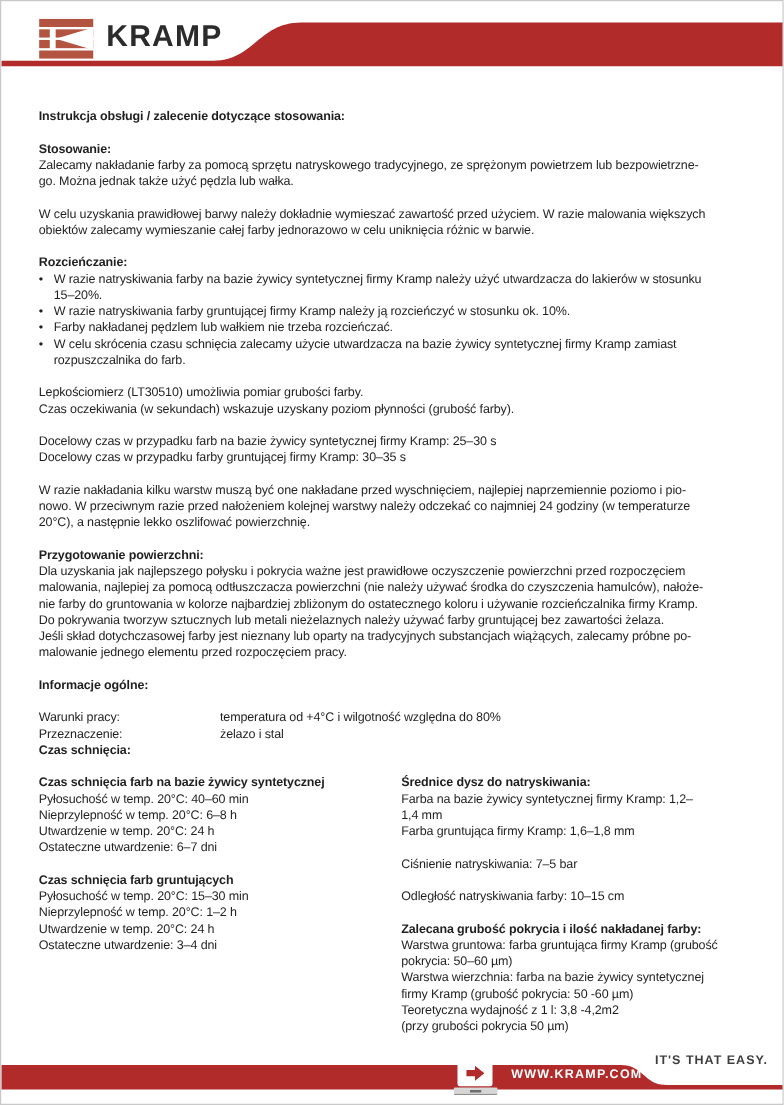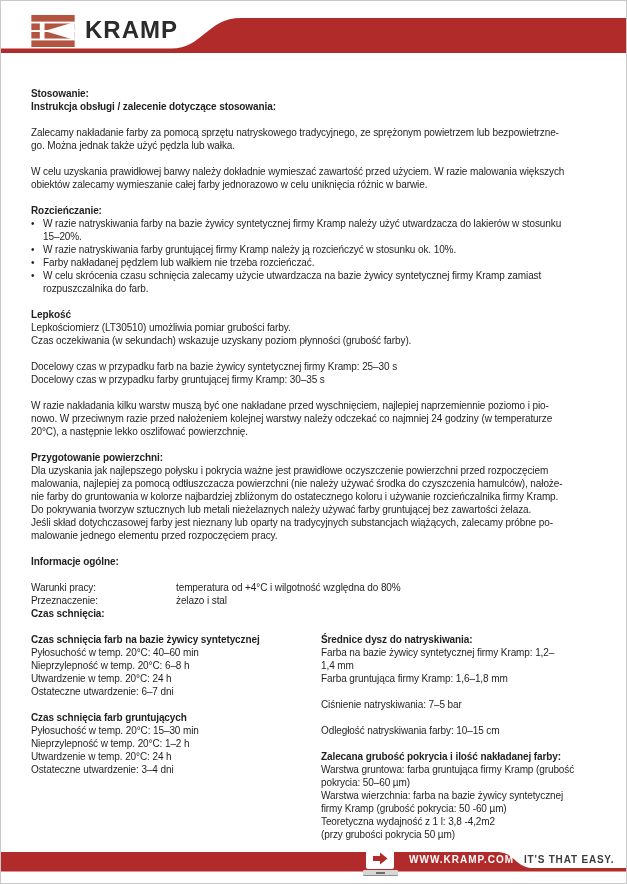--- a/index.html
+++ b/index.html
@@ -49,21 +49,21 @@
   }
   .laptop .base-dash {
     position:absolute; left:13px; top:25px; width:9px; height:2px; background:#6d6d6d;
   }
   .footer-url {
     position:absolute; left:408px; top:11px;
     color:#ffffff; font-size:10px; font-weight:bold; letter-spacing:1px;
     font-family:"Liberation Sans", sans-serif;
   }
   .footer-tagline {
-    position:absolute; left:523px; top:11px;
+    position:absolute; left:523px; top:0;
     color:#3d3d3d; font-size:10px; font-weight:bold; letter-spacing:0.8px;
     font-family:"Liberation Sans", sans-serif;
   }
 </style>
 </head>
 <body>
 
 <div class="page">
 
   <div class="header">
@@ -78,23 +78,23 @@
         <rect x="0" y="27" width="46" height="7"></rect>
       </g>
       <rect x="9" y="8" width="5" height="18" fill="#ffffff"></rect>
       <polygon points="14,17 46,7.5 46,26.5" fill="#ffffff"></polygon>
     </svg>
     <div class="brand">KRAMP</div>
   </div>
 
   <div class="content">
 
+    <div class="h mb">Instrukcja obsługi / zalecenie dotyczące stosowania:</div>
+
     <div class="h">Stosowanie:</div>
-
-    <div class="h mb">Instrukcja obsługi / zalecenie dotyczące stosowania:</div>
     <div class="pre mb">Zalecamy nakładanie farby za pomocą sprzętu natryskowego tradycyjnego, ze sprężonym powietrzem lub bezpowietrzne-
 go. Można jednak także użyć pędzla lub wałka.</div>
     <div class="pre mb">W celu uzyskania prawidłowej barwy należy dokładnie wymieszać zawartość przed użyciem. W razie malowania większych
 obiektów zalecamy wymieszanie całej farby jednorazowo w celu uniknięcia różnic w barwie.</div>
 
     <div class="h">Rozcieńczanie:</div>
     <div class="bullets">
       <div class="bullet-row">
         <span class="bullet-glyph">•</span>
         <span class="pre">W razie natryskiwania farby na bazie żywicy syntetycznej firmy Kramp należy użyć utwardzacza do lakierów w stosunku
@@ -108,21 +108,20 @@
         <span class="bullet-glyph">•</span>
         <span class="pre">Farby nakładanej pędzlem lub wałkiem nie trzeba rozcieńczać.</span>
       </div>
       <div class="bullet-row">
         <span class="bullet-glyph">•</span>
         <span class="pre">W celu skrócenia czasu schnięcia zalecamy użycie utwardzacza na bazie żywicy syntetycznej firmy Kramp zamiast
 rozpuszczalnika do farb.</span>
       </div>
     </div>
 
-    <div class="h">Lepkość</div>
     <div class="pre mb">Lepkościomierz (LT30510) umożliwia pomiar grubości farby.
 Czas oczekiwania (w sekundach) wskazuje uzyskany poziom płynności (grubość farby).</div>
     <div class="pre mb">Docelowy czas w przypadku farb na bazie żywicy syntetycznej firmy Kramp: 25–30 s
 Docelowy czas w przypadku farby gruntującej firmy Kramp: 30–35 s</div>
 
     <div class="pre mb">W razie nakładania kilku warstw muszą być one nakładane przed wyschnięciem, najlepiej naprzemiennie poziomo i pio-
 nowo. W przeciwnym razie przed nałożeniem kolejnej warstwy należy odczekać co najmniej 24 godziny (w temperaturze
 20°C), a następnie lekko oszlifować powierzchnię.</div>
 
     <div class="h">Przygotowanie powierzchni:</div>

